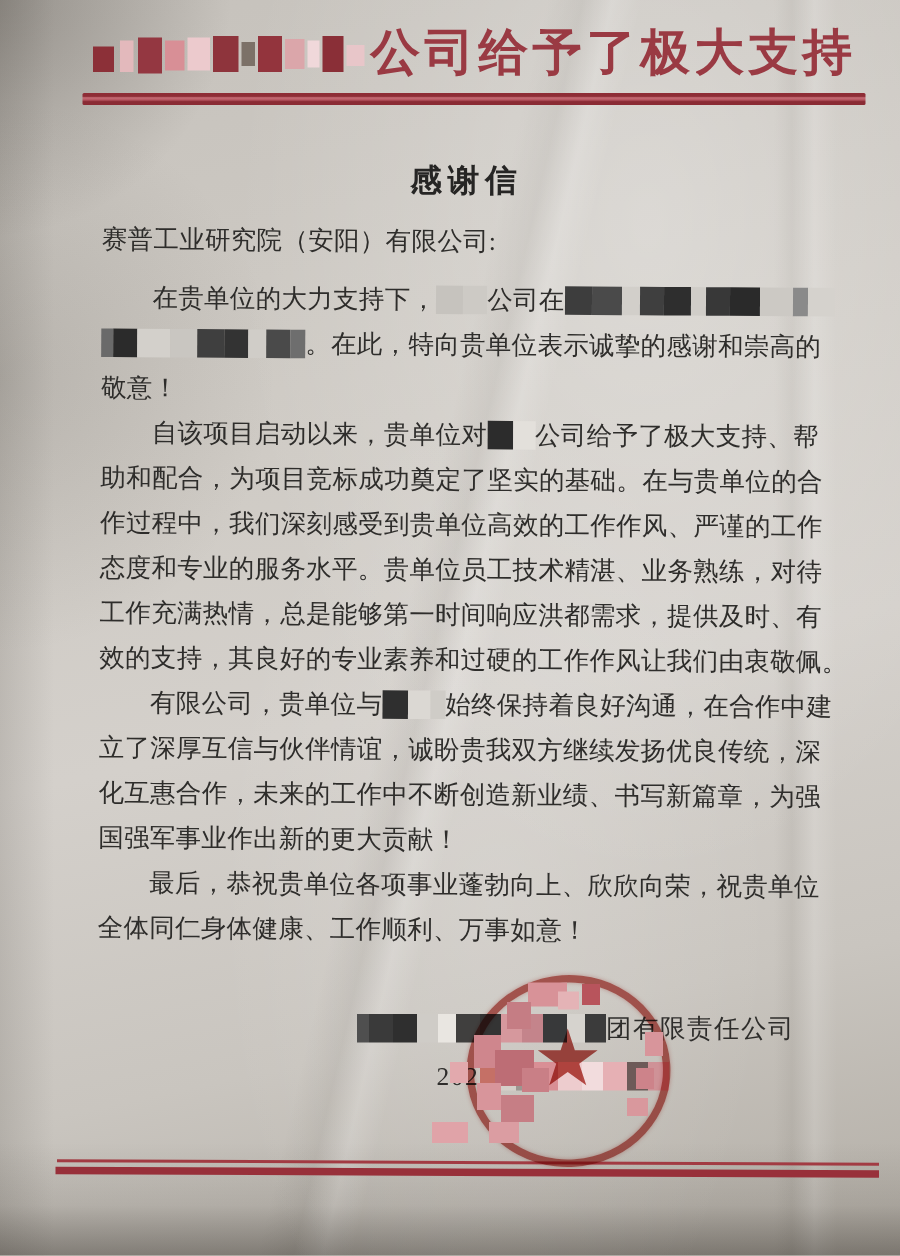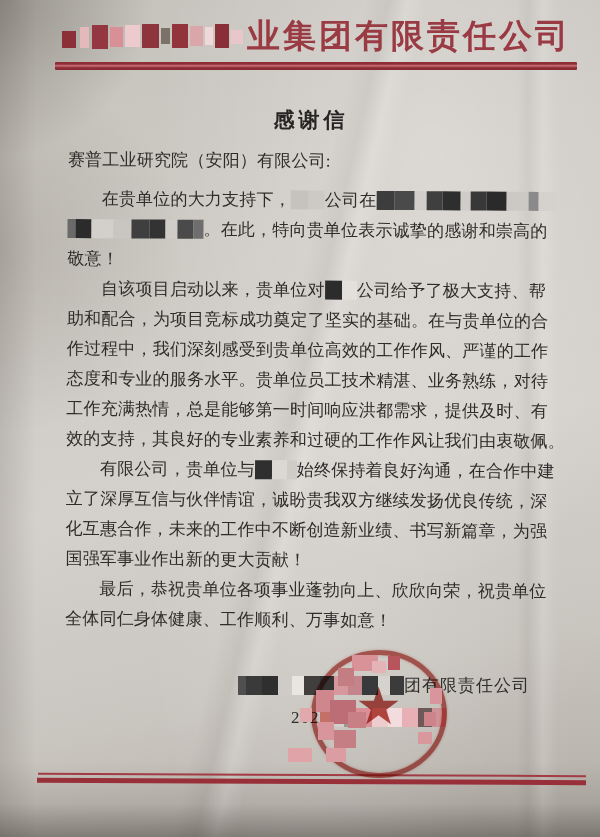--- a/index.html
+++ b/index.html
@@ -58,21 +58,21 @@
       <i style="left: 125px; top: 25px; width: 15px; height: 22px; background: rgb(236, 202, 205);"></i>
       <i style="left: 142px; top: 24px; width: 17px; height: 24px; background: rgb(142, 52, 60);"></i>
       <i style="left: 161px; top: 28px; width: 9px; height: 16px; background: rgb(124, 113, 104);"></i>
       <i style="left: 172px; top: 24px; width: 16px; height: 24px; background: rgb(147, 52, 61);"></i>
       <i style="left: 190px; top: 26px; width: 13px; height: 20px; background: rgb(219, 166, 170);"></i>
       <i style="left: 205px; top: 27px; width: 8px; height: 18px; background: rgb(240, 216, 218);"></i>
       <i style="left: 215px; top: 24px; width: 14px; height: 24px; background: rgb(138, 47, 55);"></i>
       <i style="left: 231px; top: 30px; width: 12px; height: 14px; background: rgb(232, 198, 201);"></i>
     </div>
 
-  <div class="hdr-text" style="color: rgb(154, 58, 67);">业集团有限责任公司</div>
+  <div class="hdr-text" style="color: rgb(154, 58, 67);">公司给予了极大支持</div>
 
   <div class="hdr-rule"></div>
 
   <div class="title">感谢信</div>
 
   <div class="body-wrap">
     <div class="salutation">赛普工业研究院（安阳）有限公司:</div>
     <div>
         <div class="line ind"><span>在贵单位的大力支持下，</span><span class="rd"><i style="background: rgb(198, 195, 190); width: 18px;"></i><i style="background: rgb(205, 202, 197); width: 16px;"></i></span><span>公司在</span><span class="rd"><i style="background: rgb(61, 61, 61); width: 18px;"></i><i style="background: rgb(74, 74, 74); width: 20px;"></i><i style="background: rgb(210, 207, 202); width: 12px;"></i><i style="background: rgb(63, 63, 63); width: 16px;"></i><i style="background: rgb(46, 46, 46); width: 18px;"></i><i style="background: rgb(208, 205, 200); width: 10px;"></i><i style="background: rgb(56, 56, 56); width: 16px;"></i><i style="background: rgb(42, 42, 42); width: 20px;"></i><i style="background: rgb(204, 201, 196); width: 22px;"></i><i style="background: rgb(138, 138, 138); width: 10px;"></i><i style="background: rgb(213, 210, 205); width: 18px;"></i></span></div>
         <div class="line"><span class="rd"><i style="background: rgb(106, 106, 106); width: 8px;"></i><i style="background: rgb(43, 43, 43); width: 16px;"></i><i style="background: rgb(211, 208, 203); width: 22px;"></i><i style="background: rgb(201, 198, 193); width: 18px;"></i><i style="background: rgb(63, 63, 63); width: 18px;"></i><i style="background: rgb(51, 51, 51); width: 16px;"></i><i style="background: rgb(208, 205, 200); width: 12px;"></i><i style="background: rgb(74, 74, 74); width: 16px;"></i><i style="background: rgb(110, 110, 110); width: 10px;"></i></span><span>。在此，特向贵单位表示诚挚的感谢和崇高的</span></div>

